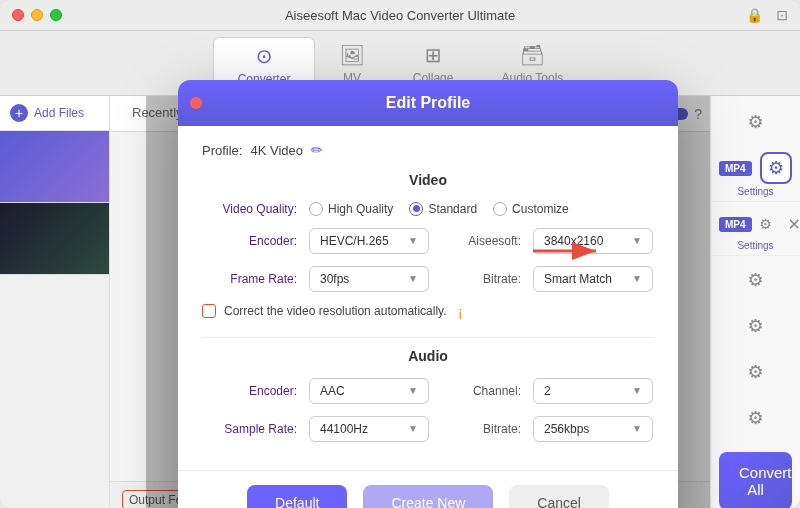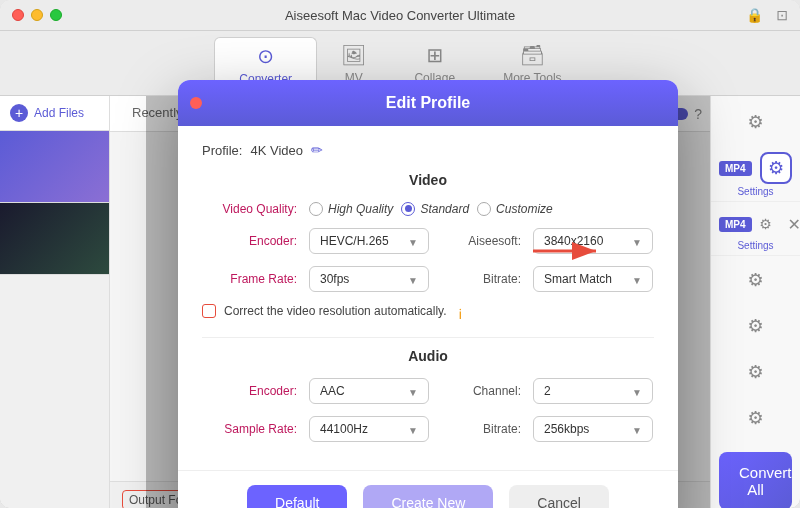--- a/index.html
+++ b/index.html
@@ -350,30 +350,29 @@
     }
     .form-row {
       display: flex;
       align-items: center;
       margin-bottom: 12px;
       gap: 12px;
     }
     .form-label {
       width: 95px;
       font-size: 12px;
-      color: #be185d;
+      color: #4c1d95;
       text-align: right;
     }
     .radio-group {
       display: flex;
       align-items: center;
-      gap: 8px;
+      gap: 16px;
       font-size: 12px;
       color: #444;
-      font-style: italic;
     }
     .radio-option {
       display: flex;
       align-items: center;
       gap: 5px;
       cursor: pointer;
     }
     .radio-circle {
       width: 14px;
       height: 14px;
@@ -406,21 +405,20 @@
       gap: 6px;
       min-width: 120px;
     }
     .select-field .arrow {
       margin-left: auto;
       color: #888;
       font-size: 10px;
     }
     .select-half {
       width: 120px;
-      align-items: flex-end;
     }
     .half-label {
       font-size: 12px;
       color: #555;
       min-width: 65px;
     }
     .checkbox-row {
       display: flex;
       align-items: flex-start;
       gap: 8px;
@@ -526,21 +524,21 @@
     <div class="nav-tab">
       <span class="tab-icon">🖼</span>
       <span>MV</span>
     </div>
     <div class="nav-tab">
       <span class="tab-icon">⊞</span>
       <span>Collage</span>
     </div>
     <div class="nav-tab">
       <span class="tab-icon">🗃</span>
-      <span>More Tools</span>
+      <span>Audio Tools</span>
     </div>
   </div>
 
   <div class="main-content">
 
     <div class="file-list">
       <div class="add-files-btn">
         <div class="plus-icon">+</div>
         <span>Add Files</span>
       </div>

